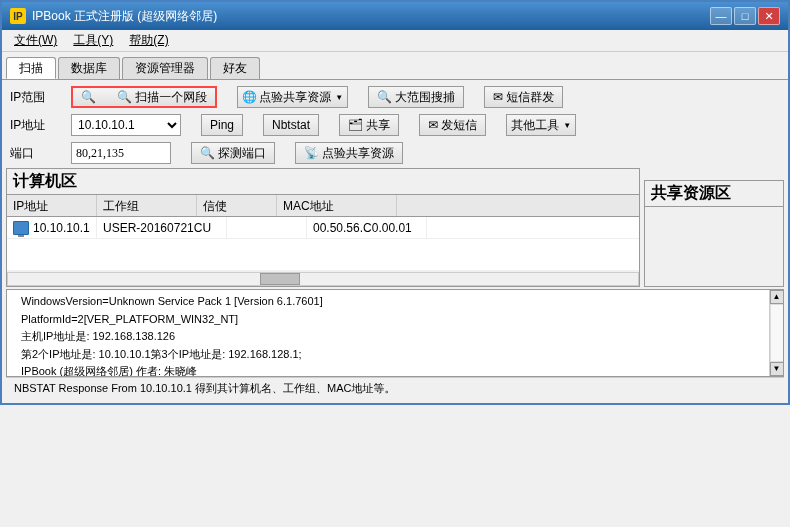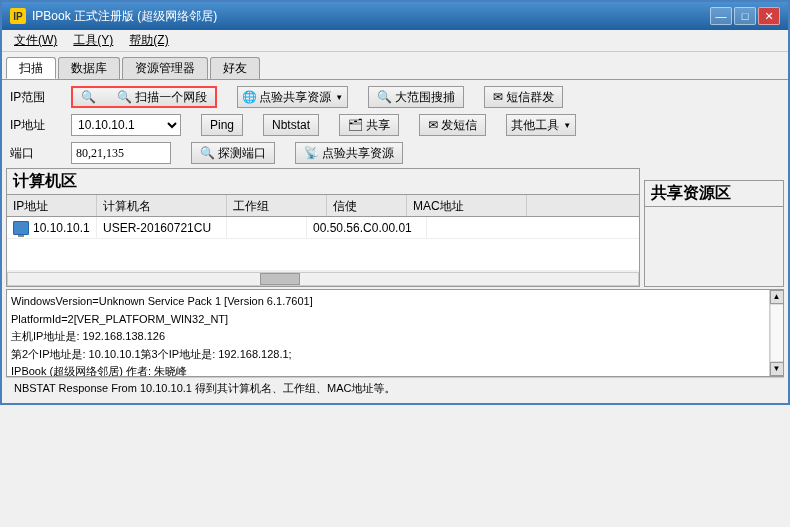--- a/index.html
+++ b/index.html
@@ -275,21 +275,21 @@
       margin-left: 40%;
     }
 
     
     .bottom-area {
       height: 90px;
       border: 1px solid #999;
       margin-top: 2px;
       background: white;
       overflow-y: auto;
-      padding: 3px 4px;
+      padding: 3px 14px;
       font-size: 11px;
       line-height: 1.6;
       position: relative;
     }
     .bottom-area .scrollbar {
       position: absolute;
       right: 0;
       top: 0;
       width: 14px;
       height: 100%;
@@ -438,21 +438,20 @@
       </button>
     </div>
 
     <div class="content-area" style="height:200px;">
 
       <div class="computer-area">
         <div class="area-header">计算机区</div>
 
         <div class="table-header">
           <div class="col-header col-ip">IP地址</div>
-          <div class="col-header col-name">计算机名</div>
           <div class="col-header col-workgroup">工作组</div>
           <div class="col-header col-messenger">信使</div>
           <div class="col-header col-mac">MAC地址</div>
         </div>
 
         <div class="table-body">
           <div class="table-row">
             <div class="table-cell col-ip">
               <span class="computer-icon"></span>
               10.10.10.1

